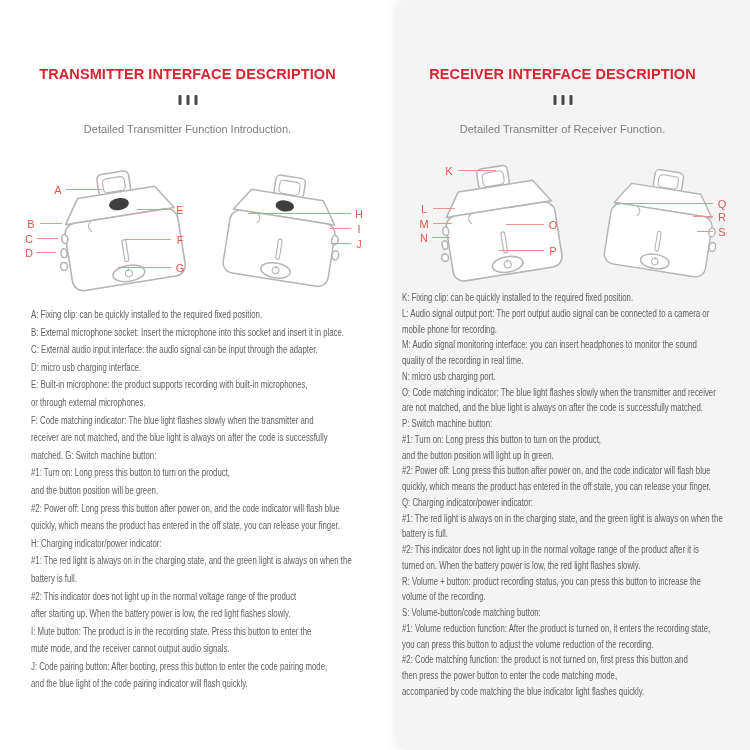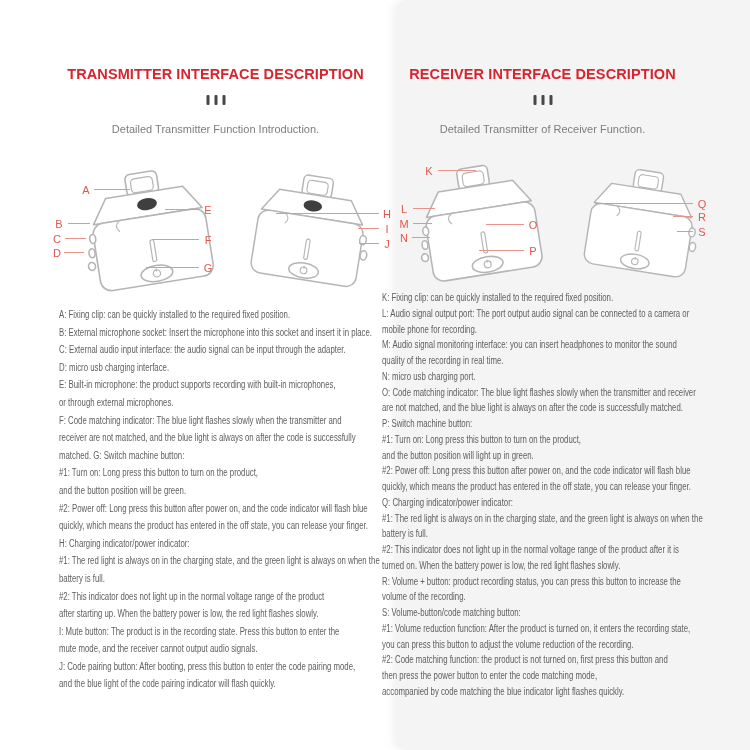--- a/index.html
+++ b/index.html
@@ -2,22 +2,22 @@
 <html><head>
 <meta charset="utf-8">
 <style>
   html,body { margin:0; padding:0; background:#ffffff; }
   .page { position:relative; width:750px; height:750px; background:#ffffff;
           font-family:"Liberation Sans", sans-serif; overflow:hidden; }
   .card { position:absolute; left:396px; top:0; width:354px; height:750px;
           background:#f4f4f5; border-radius:10px 0 0 10px;
           box-shadow:-4px 0 10px rgba(0,0,0,0.05); }
   .panel { position:absolute; top:0; width:375px; height:750px; }
-  .panel.left  { left:0;margin-left:28px; }
-  .panel.right { left:355px; }
+  .panel.left  { left:0; }
+  .panel.right { left:375px; }
   .title { position:absolute; top:66px; left:0; width:100%; text-align:center;
            color:#d7242e; font-weight:bold; font-size:14.5px; letter-spacing:0.1px; }
   .bars { position:absolute; top:95px; left:50%; transform:translateX(-50%);
           display:flex; gap:5px; }
   .bars i { display:block; width:3px; height:10px; background:#474747; border-radius:1px; }
   .subtitle { position:absolute; top:123px; left:0; width:100%; text-align:center;
               color:#7d7d7d; font-size:11px; }
   .desc { position:absolute; width:460px; color:#606060; font-size:10px;
           white-space:pre; transform:scaleX(0.78); transform-origin:left top; }
   .desc.l { left:31px; top:306px; line-height:17.6px; }

